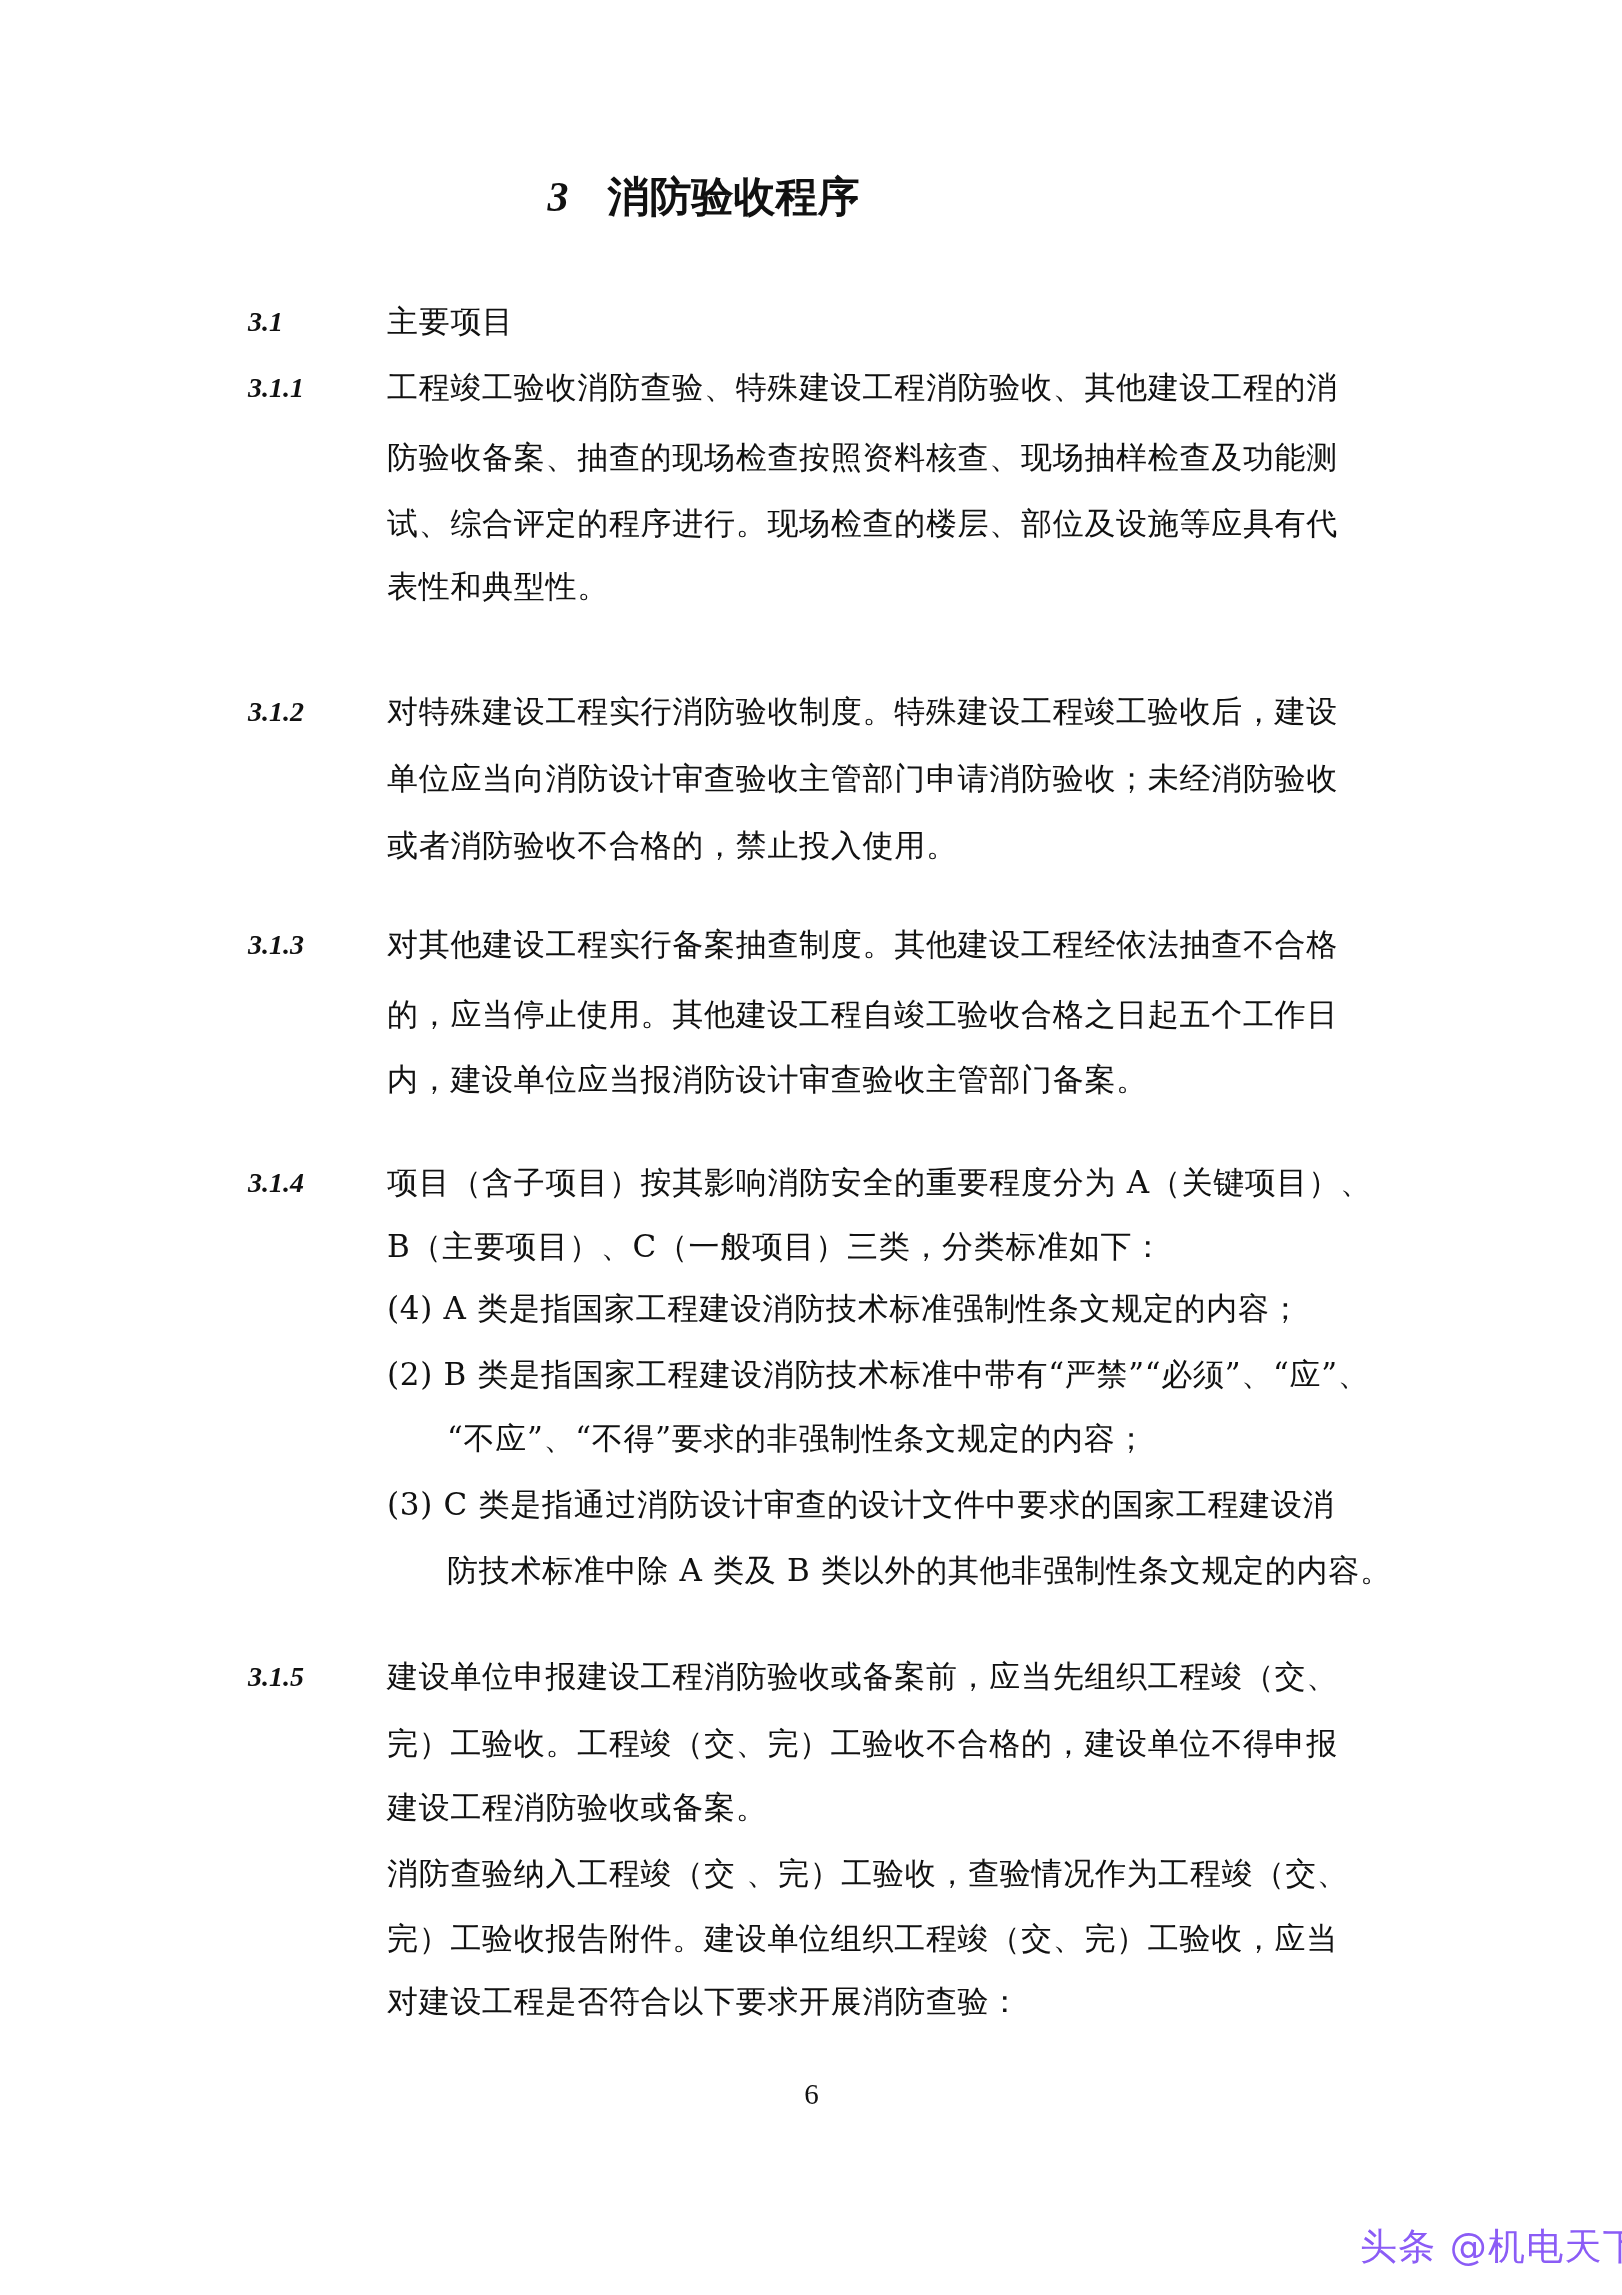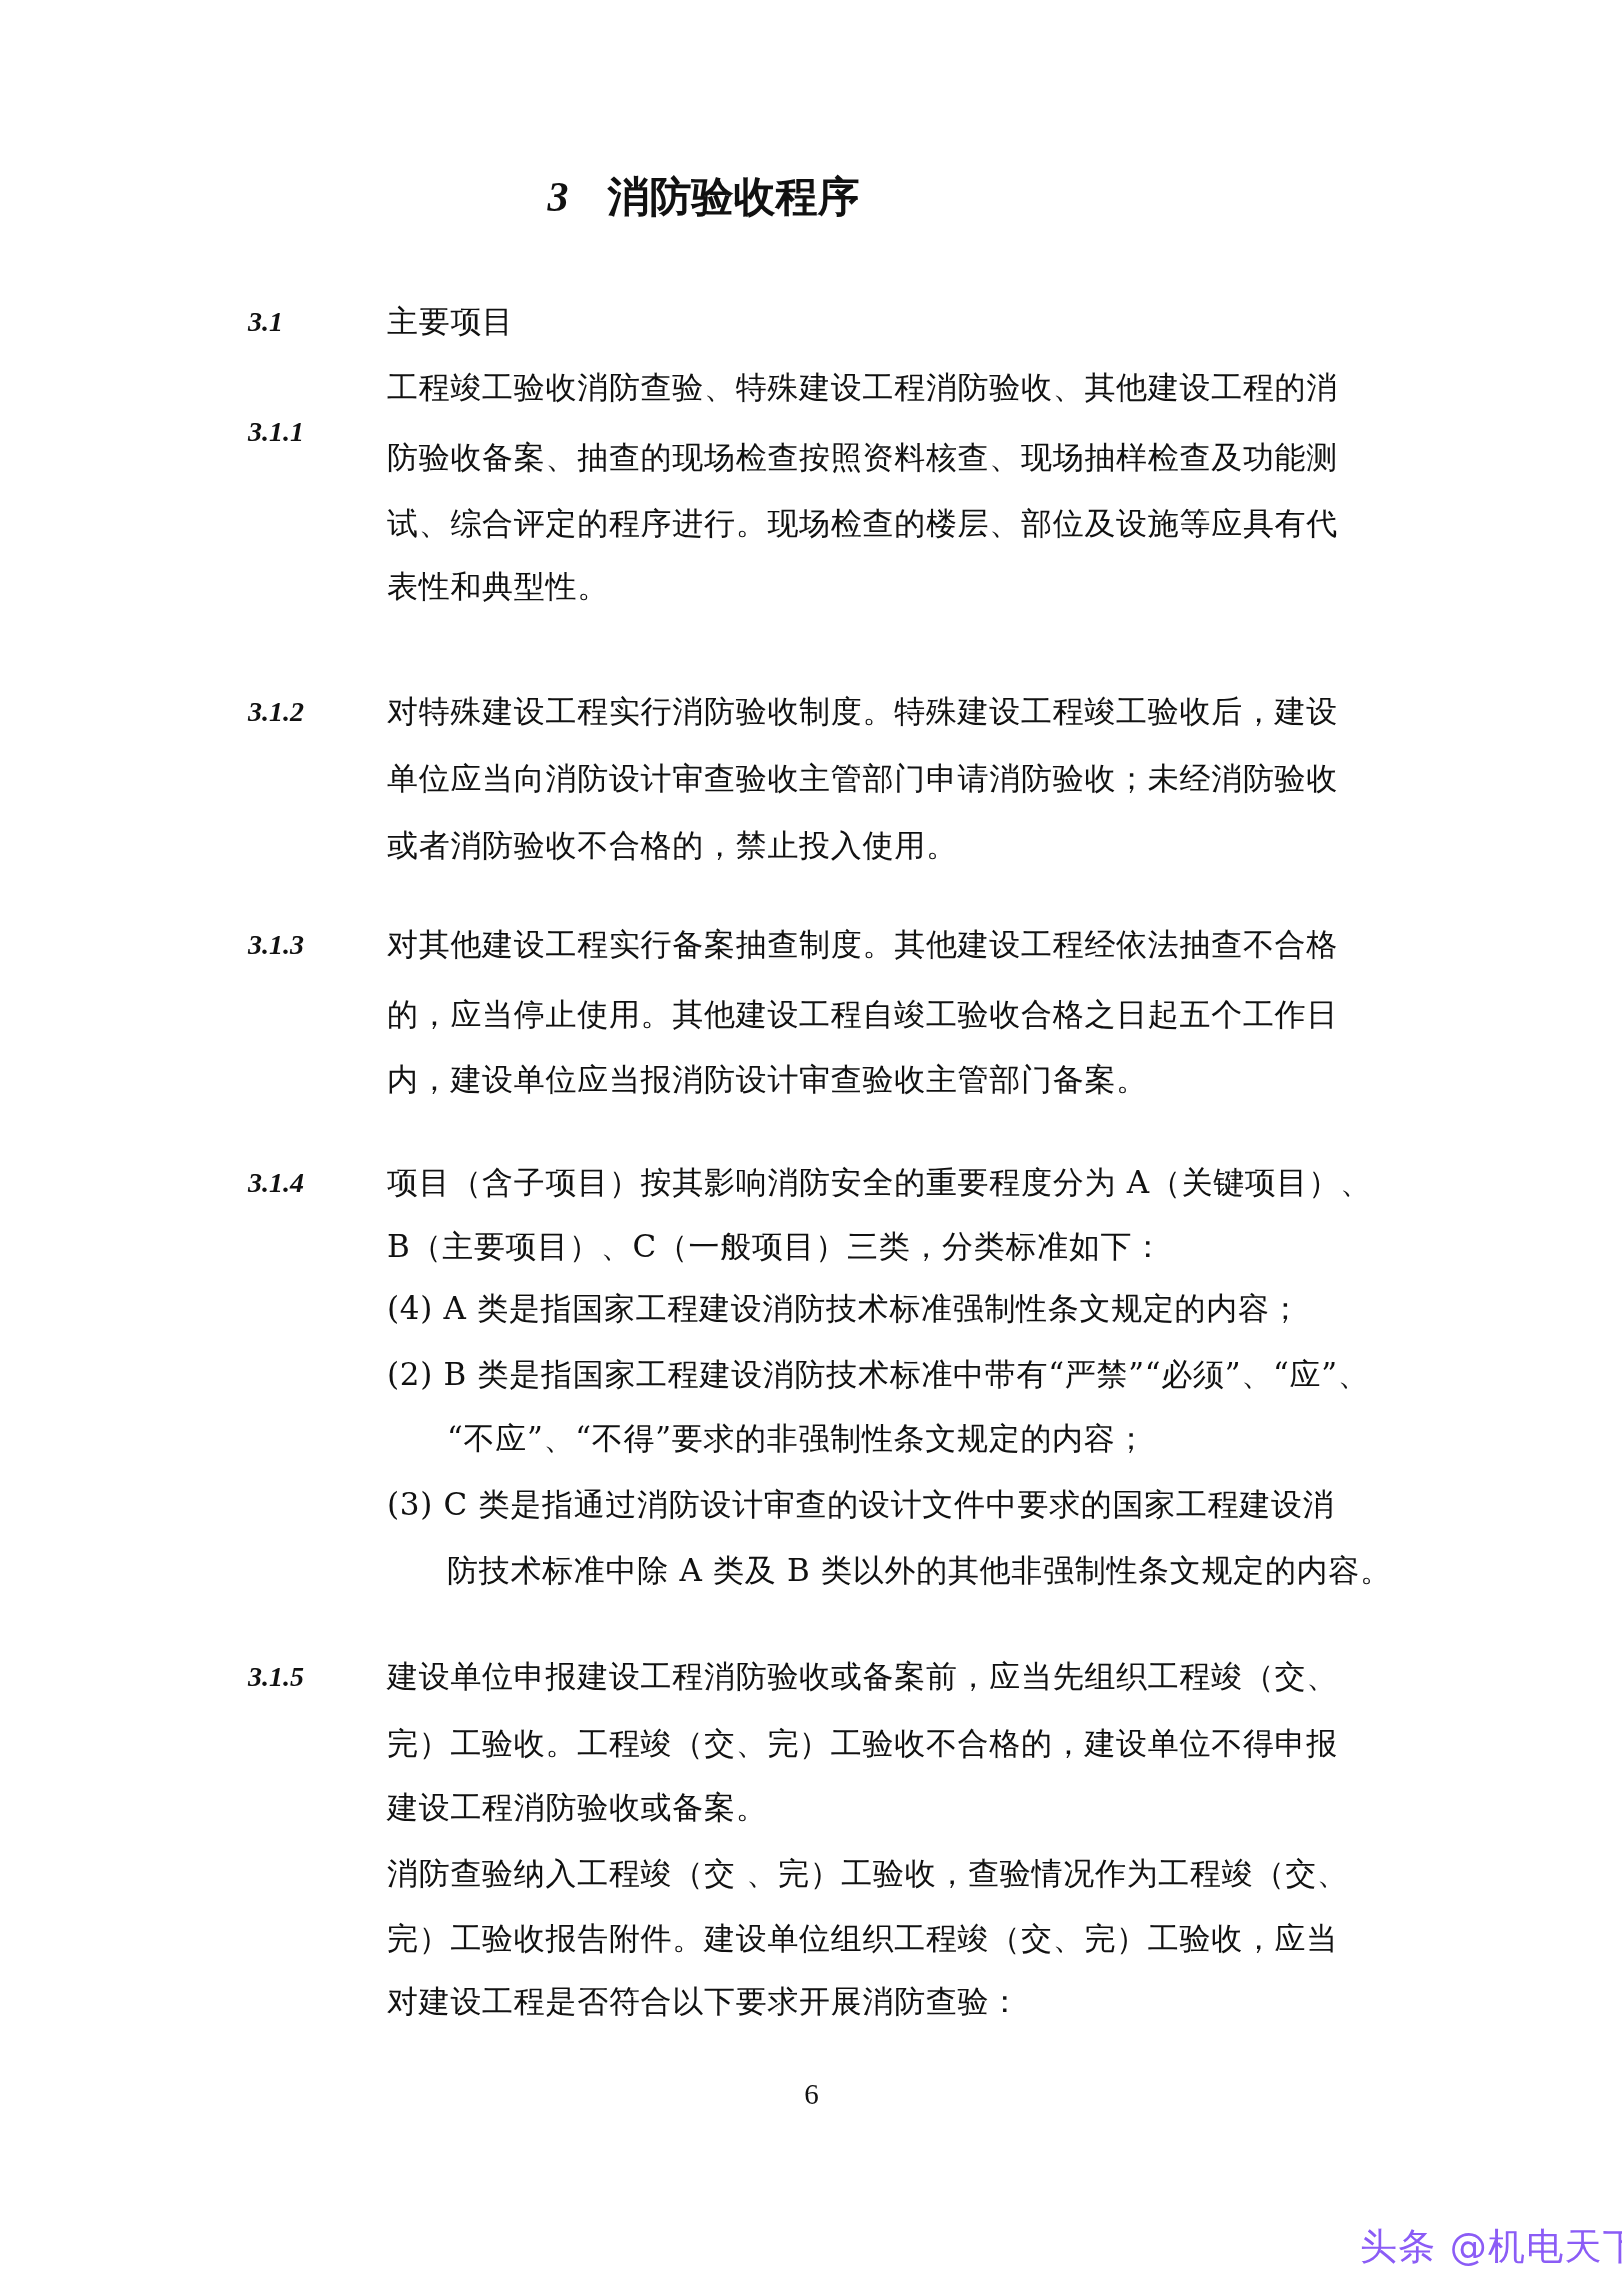--- a/index.html
+++ b/index.html
@@ -15,21 +15,21 @@
 </head>
 <body>
 
 <div class="abs title">
   <span class="num">3</span><span>消防验收程序</span>
 </div>
 
 <div id="content">
     <div class="abs secnum" style="top: 302px;">3.1</div>
     <div class="abs line" style="left: 387px; top: 302px;">主要项目</div>
-    <div class="abs secnum" style="top: 368px; margin-top: 44px;">3.1.1</div>
+    <div class="abs secnum" style="top: 368px;">3.1.1</div>
     <div class="abs line" style="left: 387px; top: 368px;">工程竣工验收消防查验、特殊建设工程消防验收、其他建设工程的消</div>
     <div class="abs line" style="left: 387px; top: 438px;">防验收备案、抽查的现场检查按照资料核查、现场抽样检查及功能测</div>
     <div class="abs line" style="left: 387px; top: 504px;">试、综合评定的程序进行。现场检查的楼层、部位及设施等应具有代</div>
     <div class="abs line" style="left: 387px; top: 567px;">表性和典型性。</div>
     <div class="abs secnum" style="top: 692px;">3.1.2</div>
     <div class="abs line" style="left: 387px; top: 692px;">对特殊建设工程实行消防验收制度。特殊建设工程竣工验收后，建设</div>
     <div class="abs line" style="left: 387px; top: 759px;">单位应当向消防设计审查验收主管部门申请消防验收；未经消防验收</div>
     <div class="abs line" style="left: 387px; top: 826px;">或者消防验收不合格的，禁止投入使用。</div>
     <div class="abs secnum" style="top: 925px;">3.1.3</div>
     <div class="abs line" style="left: 387px; top: 925px;">对其他建设工程实行备案抽查制度。其他建设工程经依法抽查不合格</div>

